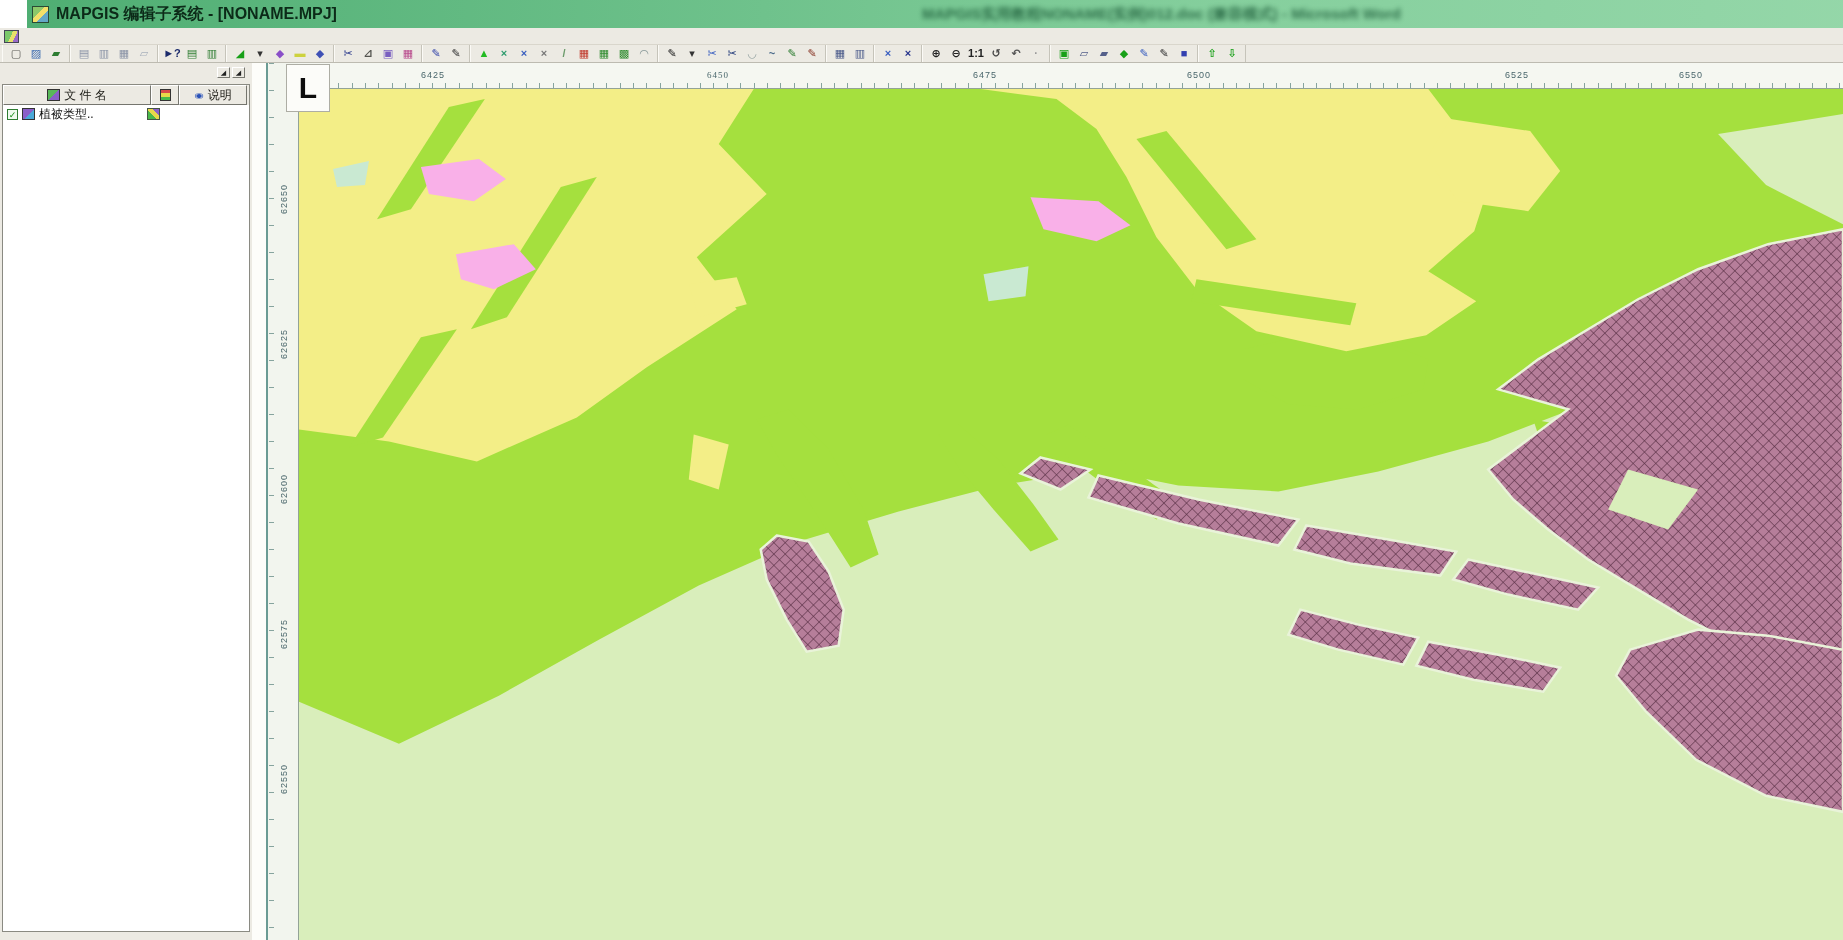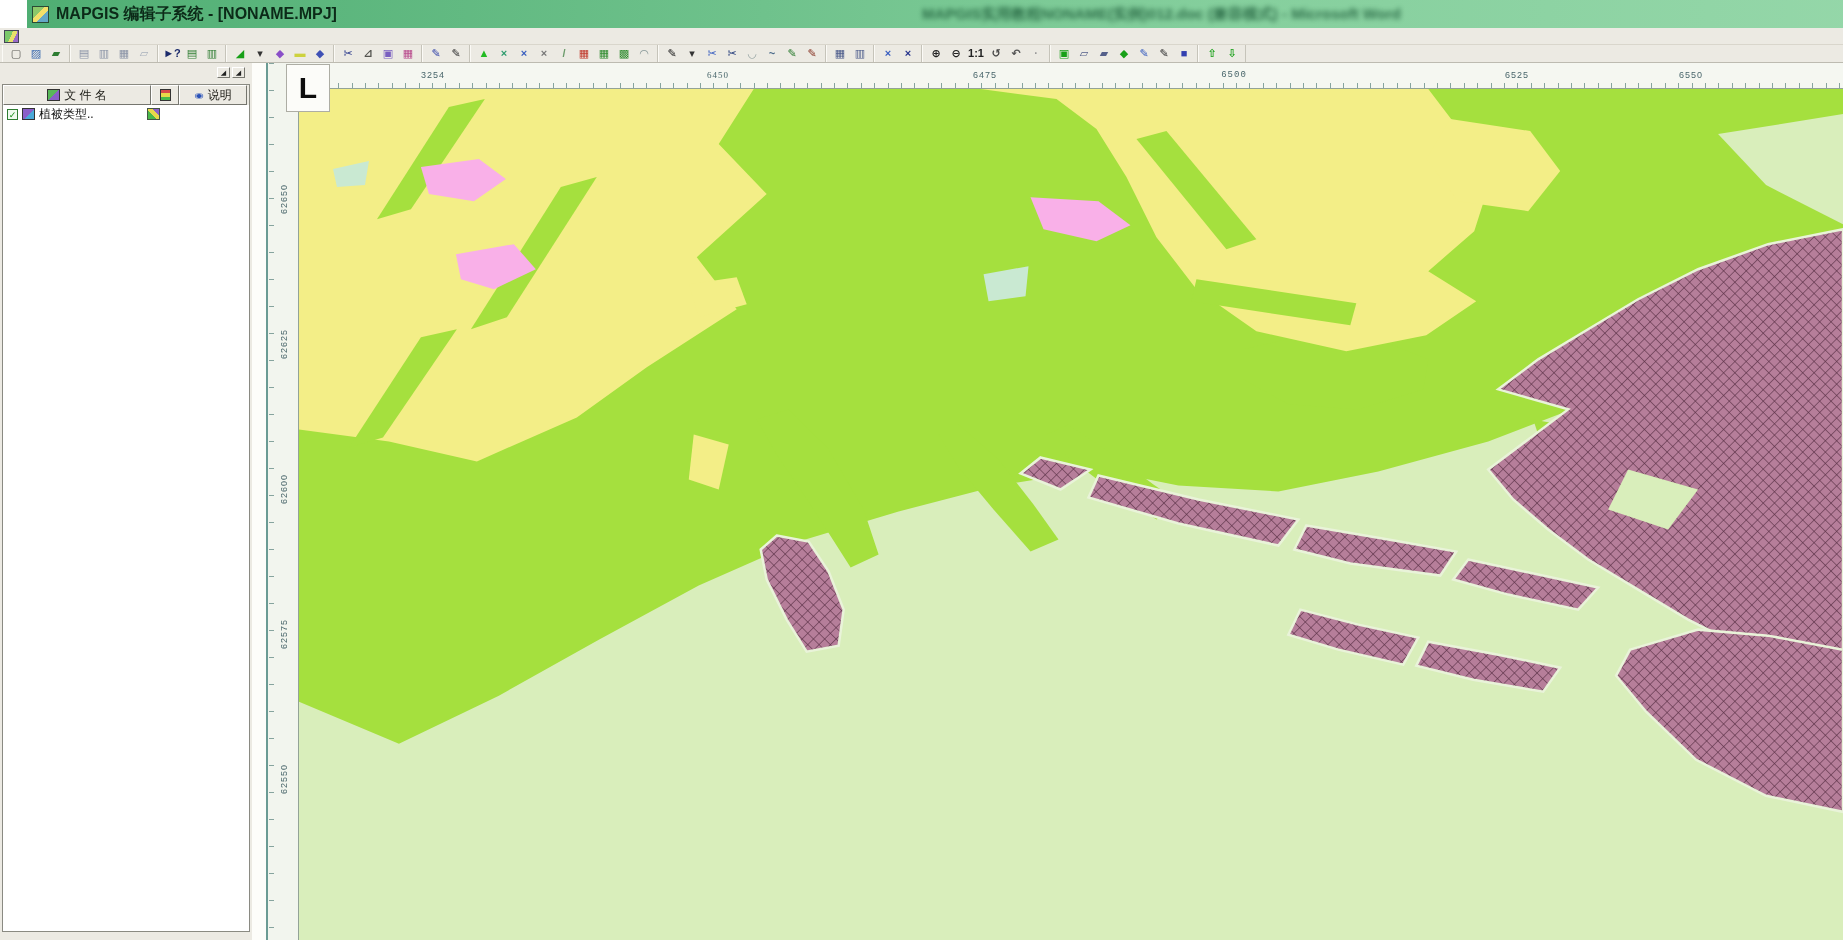--- a/index.html
+++ b/index.html
@@ -214,24 +214,24 @@
 <div class="vruler-wrap">
   <div class="vruler" id="vruler">
       <span class="vlab" style="top: 136px;">62650</span>
       <span class="vlab" style="top: 281px;">62625</span>
       <span class="vlab" style="top: 426px;">62600</span>
       <span class="vlab" style="top: 571px;">62575</span>
       <span class="vlab" style="top: 716px;">62550</span>
     </div>
 </div>
 <div class="hruler" id="hruler">
-    <span class="hlab" style="left: 135px;">3254</span>
+    <span class="hlab" style="left: 135px;">6425</span>
     <span class="hlab" style="left: 420px; font-family: Liberation Serif, serif;">6450</span>
     <span class="hlab" style="left: 687px;">6475</span>
-    <span class="hlab" style="left: 936px; font-family: Liberation Mono, monospace;">6500</span>
+    <span class="hlab" style="left: 901px;">6500</span>
     <span class="hlab" style="left: 1219px;">6525</span>
     <span class="hlab" style="left: 1393px;">6550</span>
   </div>
 <div class="lbox">L</div>
 
 <div class="map">
   <svg id="map-svg" viewBox="0 0 1545 850" preserveAspectRatio="none">
     <defs>
       <pattern id="xh" width="8" height="8" patternUnits="userSpaceOnUse" patternTransform="rotate(45)">
         <rect id="xh-rect" width="8" height="8" fill="#b67e9a"></rect>

